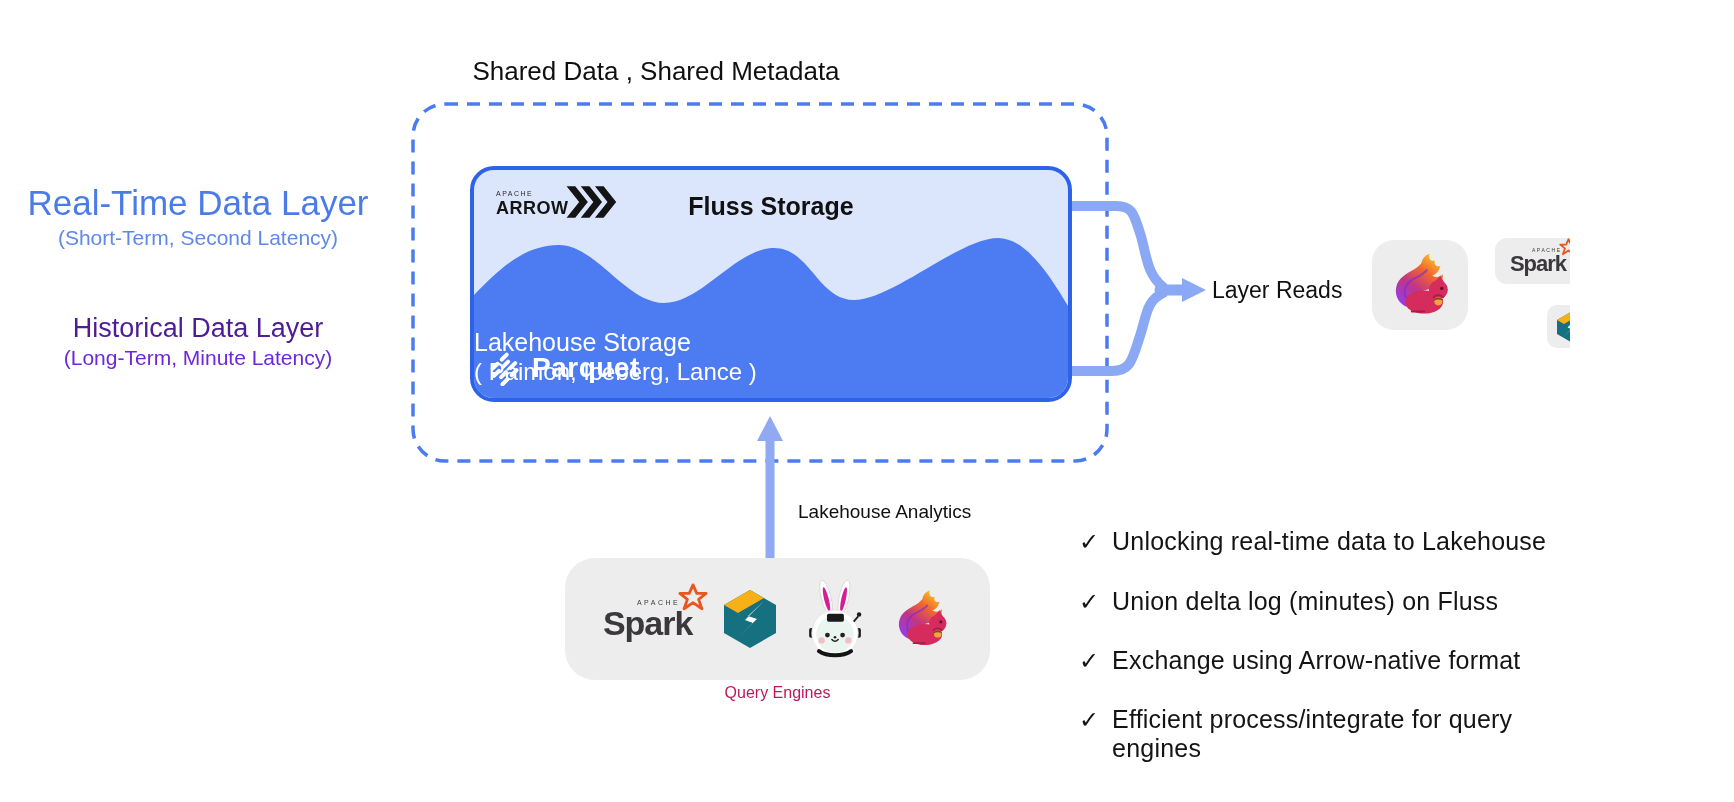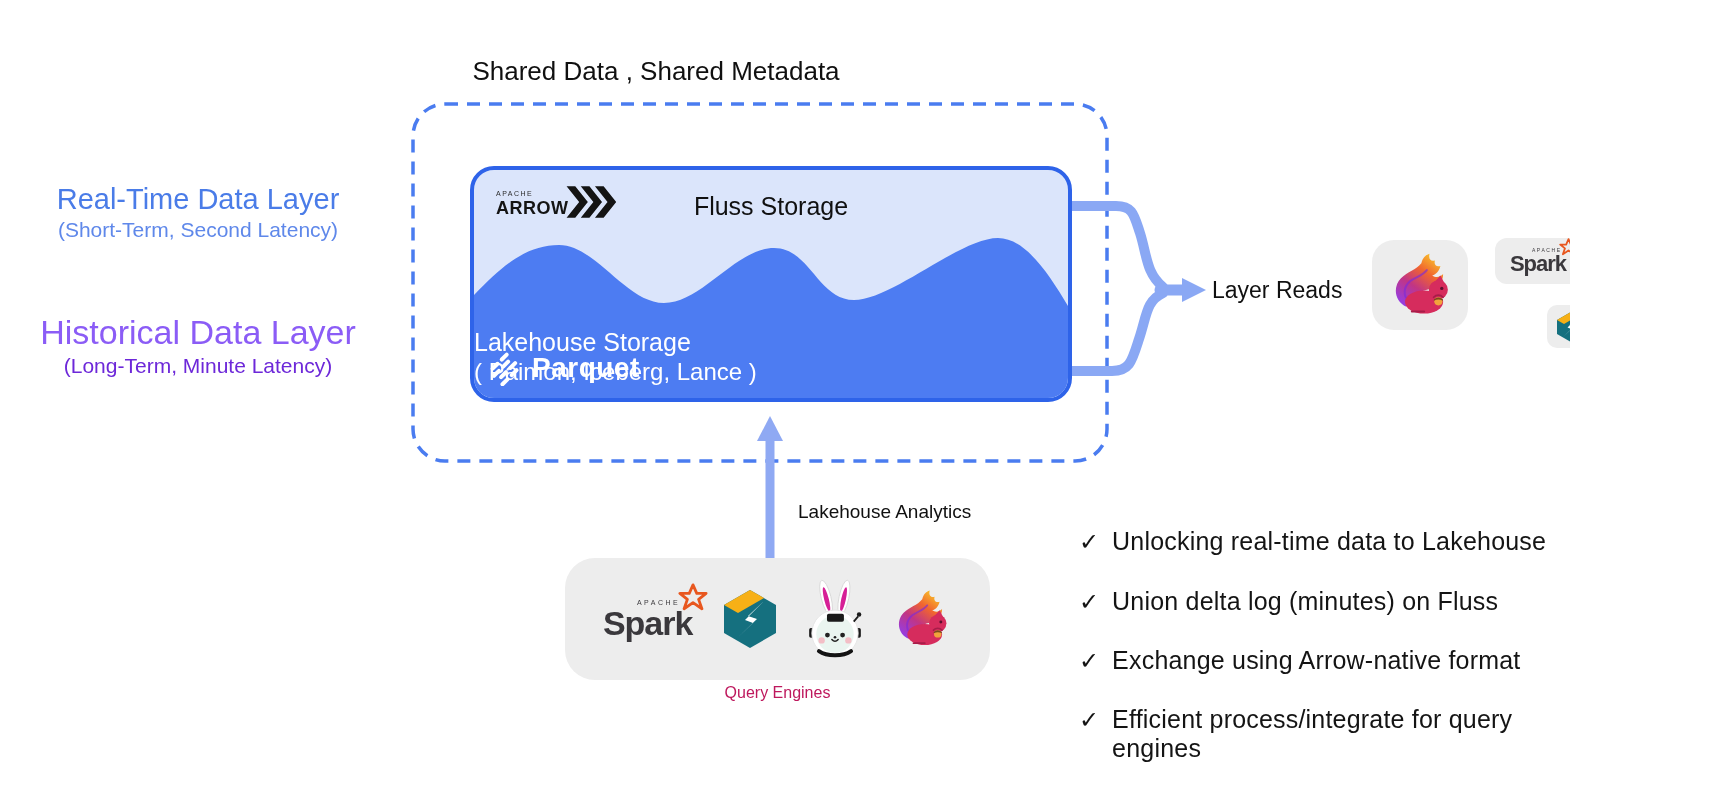--- a/index.html
+++ b/index.html
@@ -4,31 +4,31 @@
 <style>
   html,body{margin:0;padding:0;background:#fff;}
   #stage{position:relative;width:1570px;height:802px;background:#ffffff;overflow:hidden;
          font-family:"Liberation Sans", sans-serif;color:#141414;}
   .abs{position:absolute;}
   
   .title{left:396px;top:56px;width:520px;text-align:center;font-size:26px;font-weight:500;color:#101010;}
   
   .layer-block{width:380px;text-align:center;line-height:1.22;}
   .rt{left:8px;top:182px;color:#4a7ce8;}
-  .rt .big{font-size:29px;}
+  .rt .big{font-size:35px;}
   .rt .small{font-size:21px;color:#5f88ea;}
   .hist{left:8px;top:312px;}
-  .hist .big{font-size:34px;color:#8b5cf6;}
+  .hist .big{font-size:27px;color:#4c1d95;}
   .hist .small{font-size:21px;color:#6d28d9;}
   
   .storage{left:470px;top:166px;width:602px;height:236px;border:4px solid #2e63e9;border-radius:24px;
            background:#dbe5fb;box-sizing:border-box;overflow:hidden;}
   .storage-inner{position:relative;width:594px;height:228px;}
   .wave-svg{position:absolute;left:0;top:0;}
-  .fluss-label{position:absolute;left:0;top:22px;width:100%;text-align:center;font-size:25px;font-weight:400;color:#101010;}
+  .fluss-label{position:absolute;left:0;top:22px;width:100%;text-align:center;font-size:25px;font-weight:700;color:#101010;}
   .arrow-logo{position:absolute;left:22px;top:14px;display:flex;align-items:center;}
   .arrow-words{display:flex;flex-direction:column;line-height:1;}
   .arrow-apache{font-size:7px;letter-spacing:1.5px;color:#2b2b2b;margin-bottom:2px;}
   .arrow-name{font-size:18px;font-weight:800;letter-spacing:.5px;color:#141414;}
   .lake-labels{position:absolute;left:0;top:158px;width:100%;color:#fff;line-height:1.18;}
   .lake-main{font-size:25px;font-weight:500;}
   .lake-sub{font-size:24px;}
   .parquet-logo{position:absolute;left:14px;top:180px;display:flex;align-items:center;gap:8px;color:#fff;}
   .parquet-name{font-size:28px;font-weight:700;letter-spacing:.5px;}
   

